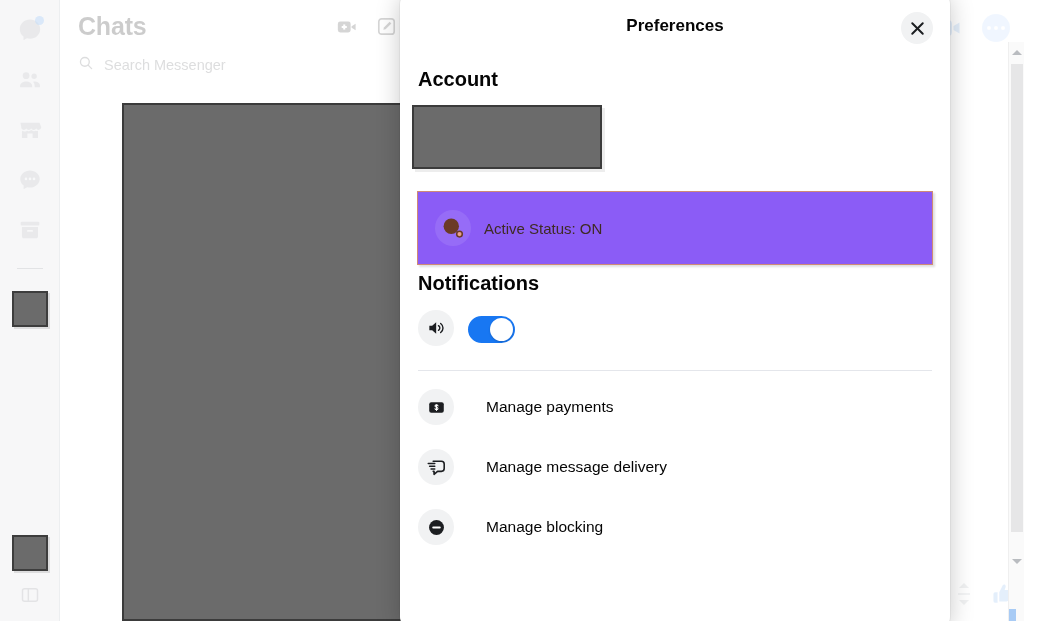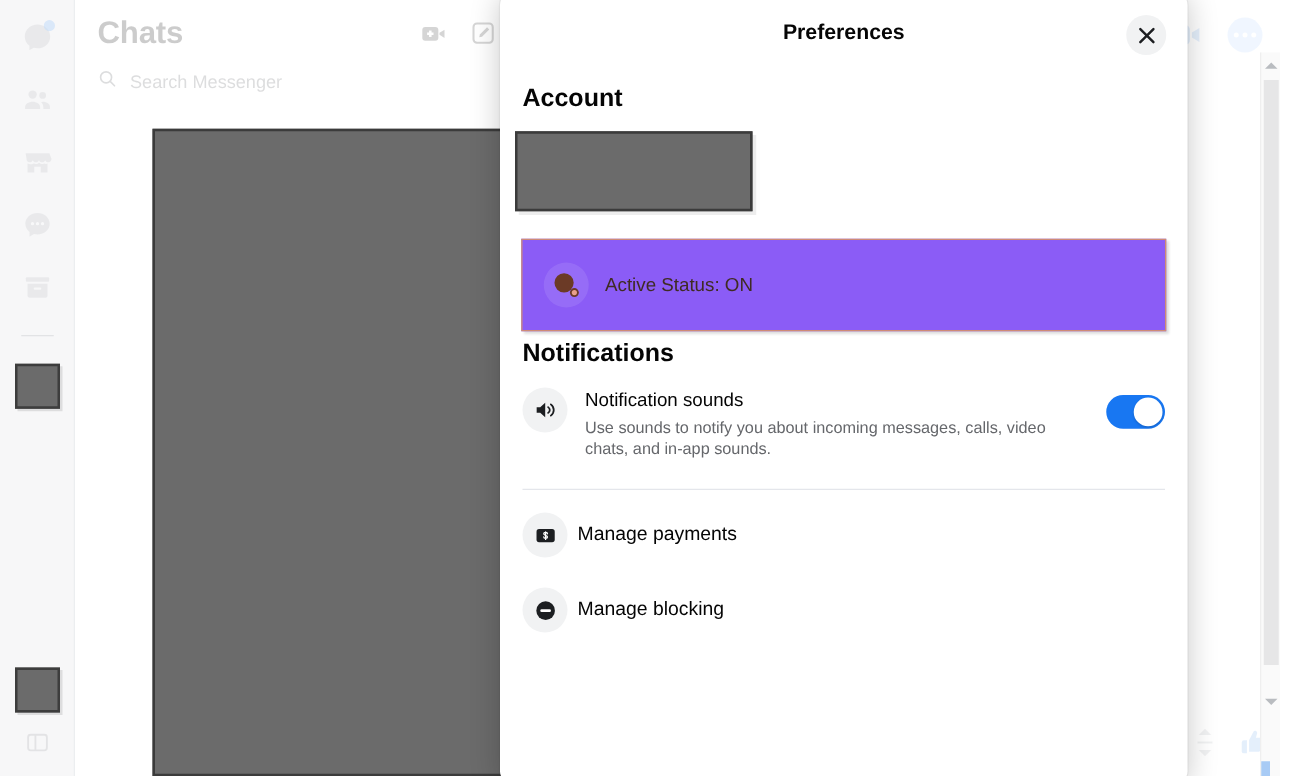--- a/index.html
+++ b/index.html
@@ -189,21 +189,21 @@
   .toggle .knob {
     position: absolute; top: 2px; width: 23px; height: 23px;
     border-radius: 50%; background: #ffffff;
     box-shadow: 0 1px 2px rgba(0,0,0,.18);
   }
   .toggle.on .knob { right: 2px; }
   .toggle.off .knob { left: 2px; }
 
   .divider { height: 1px; background: #e4e6eb; margin: 13px 18px 6px 18px; }
 
-  .menu-row { display: flex; align-items: center; gap: 8px; padding: 12px 18px; cursor: pointer; }
+  .menu-row { display: flex; align-items: center; gap: 32px; padding: 12px 18px; cursor: pointer; }
 </style>
 </head>
 <body>
 
 <div id="app">
 
   <div class="bg-layer">
 
     <div class="rail">
 
@@ -399,42 +399,49 @@
       <div class="sec-title notif">Notifications</div>
 
       <div class="row" style="margin-top:4px">
         <span class="circ-ico">
           <svg width="20" height="20" viewBox="0 0 24 24">
             <path d="M4 9.4h3.4L12.2 5v14L7.4 14.6H4z" fill="#1c1e21"></path>
             <path d="M15 9.2c1 .8 1.6 1.8 1.6 2.8s-.6 2-1.6 2.8" fill="none" stroke="#1c1e21" stroke-width="1.7" stroke-linecap="round"></path>
             <path d="M17.6 6.6c1.8 1.4 2.8 3.3 2.8 5.4s-1 4-2.8 5.4" fill="none" stroke="#1c1e21" stroke-width="1.7" stroke-linecap="round"></path>
           </svg>
         </span>
-        <span class="row-text">
-          <span class="row-title" style="display:block">Notification sounds</span>
-          <span class="row-desc" style="display:block">Use sounds to notify you about incoming messages, calls, video chats, and in-app sounds.</span>
-        </span>
         <button class="toggle on">
             <span class="knob"></span>
           </button>
       </div>
 
 
       <div class="divider"></div>
 
       <div class="menu-row">
         <span class="circ-ico">
           <svg width="19" height="19" viewBox="0 0 24 24">
             <rect x="2.8" y="5.4" width="18.4" height="13.2" rx="2.6" fill="#1c1e21"></rect>
             <path d="M12 8.2v7.6M13.9 10.1c0-.9-.9-1.4-1.9-1.4s-1.9.5-1.9 1.4.9 1.3 1.9 1.6 1.9.7 1.9 1.6-.9 1.4-1.9 1.4-1.9-.5-1.9-1.4" fill="none" stroke="#ffffff" stroke-width="1.3" stroke-linecap="round"></path>
           </svg>
         </span>
         <span class="row-label">Manage payments</span>
       </div>
 
+      <div class="menu-row">
+        <span class="circ-ico">
+          <svg width="21" height="21" viewBox="0 0 24 24">
+            <path d="M8.2 4.8h9.4c1.8 0 3.2 1.4 3.2 3.2v5.2c0 1.8-1.4 3.2-3.2 3.2h-4.4l-4 3.4v-3.4h-1" fill="none" stroke="#1c1e21" stroke-width="1.8" stroke-linejoin="round" stroke-linecap="round"></path>
+            <line x1="2.6" y1="7.4" x2="10" y2="7.4" stroke="#1c1e21" stroke-width="1.8" stroke-linecap="round"></line>
+            <line x1="4.2" y1="10.6" x2="10" y2="10.6" stroke="#1c1e21" stroke-width="1.8" stroke-linecap="round"></line>
+            <line x1="5.8" y1="13.8" x2="10" y2="13.8" stroke="#1c1e21" stroke-width="1.8" stroke-linecap="round"></line>
+          </svg>
+        </span>
+        <span class="row-label">Manage message delivery</span>
+      </div>
 
       <div class="menu-row">
         <span class="circ-ico">
           <svg width="19" height="19" viewBox="0 0 24 24">
             <circle cx="12" cy="12" r="9.4" fill="#1c1e21"></circle>
             <rect x="6.6" y="10.7" width="10.8" height="2.6" rx="1.3" fill="#ffffff"></rect>
           </svg>
         </span>
         <span class="row-label">Manage blocking</span>
       </div>

